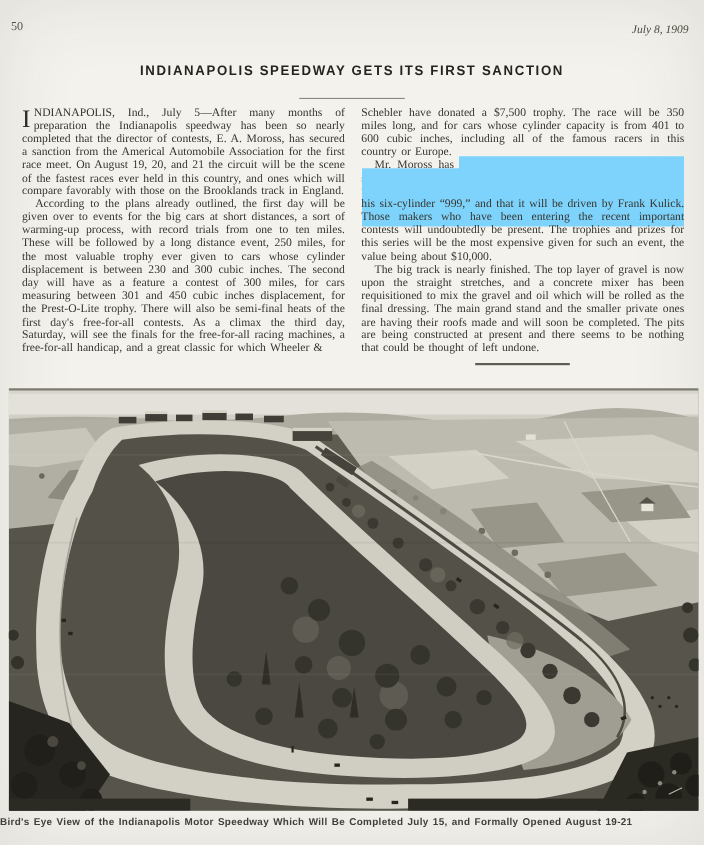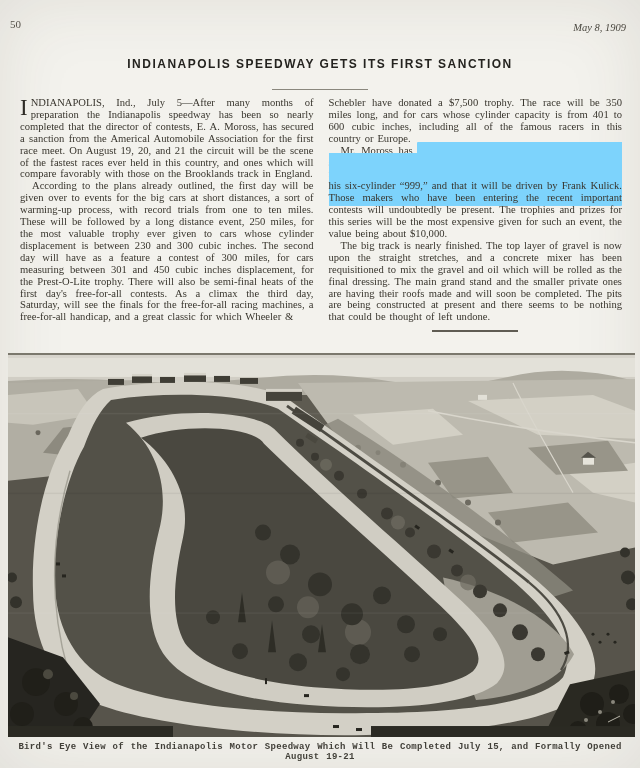--- a/index.html
+++ b/index.html
@@ -17,31 +17,31 @@
     letter-spacing:1.5px;color:#24231f;transform:scaleY(1.04);}
   .headline-rule{position:absolute;left:272px;top:89px;width:96px;height:1px;background:#8a877d;}
   .columns{position:absolute;left:20px;top:97px;width:602px;display:flex;gap:15px;}
   .col{width:50%;font-size:10.6px;line-height:11.9px;text-align:justify;word-spacing:1.2px;}
   .col p{margin:0;text-indent:12px;}
   .col p.no-indent{text-indent:0;}
   .dropcap{float:left;font-size:23px;line-height:20px;padding:1px 3px 0 0;color:#2e2c26;}
   mark{background:#7dd3fc;color:inherit;padding:15px 0;border-radius:1px;}
   .end-rule{width:86px;height:1.5px;background:#5f5c53;margin:7px auto 0 auto;}
   .illustration{position:absolute;left:8px;top:353px;width:627px;height:384px;}
-  .caption{position:absolute;left:0;right:0;top:742px;text-align:center;margin:0;
-    font-family:Liberation Mono, monospace;font-weight:700;font-size:9px;
+  .caption{position:absolute;left:0;right:0;top:742px;margin:0;
+    font-family:Liberation Sans, sans-serif;font-weight:700;font-size:9px;
     letter-spacing:.3px;word-spacing:1px;color:#413f38;}
 </style>
 </head>
 <body>
 
 <div class="page">
 
   <span class="page-number">50</span>
-  <span class="issue-date">May 8, 1909</span>
+  <span class="issue-date">July 8, 1909</span>
 
   <h2 class="headline">INDIANAPOLIS SPEEDWAY GETS ITS FIRST SANCTION</h2>
   <div class="headline-rule"></div>
 
   <div class="columns">
     <div class="col">
       <p class="no-indent"><span class="dropcap">I</span><span>NDIANAPOLIS, Ind., July 5—After many months of preparation the Indianapolis speedway has been so nearly completed that the director of contests, E. A. Moross, has secured a sanction from the Americal Automobile Association for the first race meet.  On August 19, 20, and 21 the circuit will be the scene of the fastest races ever held in this country, and ones which will compare favorably with those on the Brooklands track in England.</span></p>
       <p>According to the plans already outlined, the first day will be given over to events for the big cars at short distances, a sort of warming-up process, with record trials from one to ten miles.  These will be followed by a long distance event, 250 miles, for the most valuable trophy ever given to cars whose cylinder displacement is between 230 and 300 cubic inches.  The second day will have as a feature a contest of 300 miles, for cars measuring between 301 and 450 cubic inches displacement, for the Prest-O-Lite trophy.  There will also be semi-final heats of the first day's free-for-all contests.  As a climax the third day, Saturday, will see the finals for the free-for-all racing machines, a free-for-all handicap, and a great classic for which Wheeler &amp;</p>
     </div>
     <div class="col">

